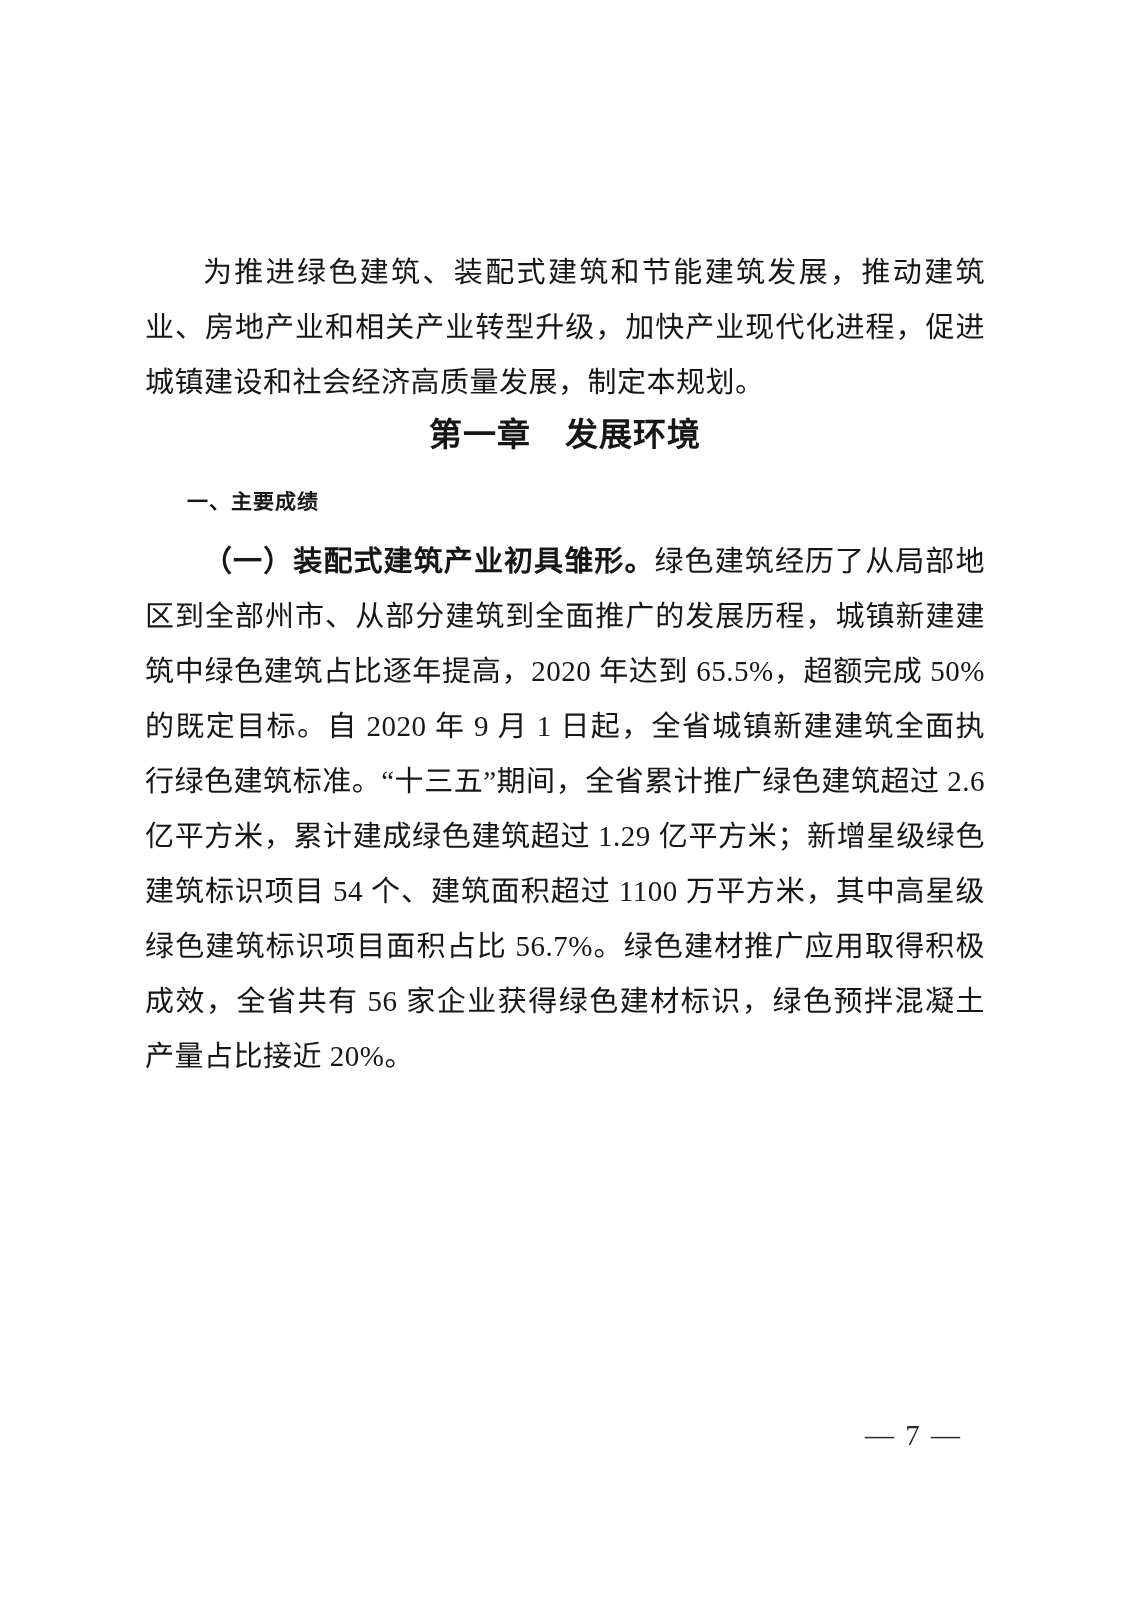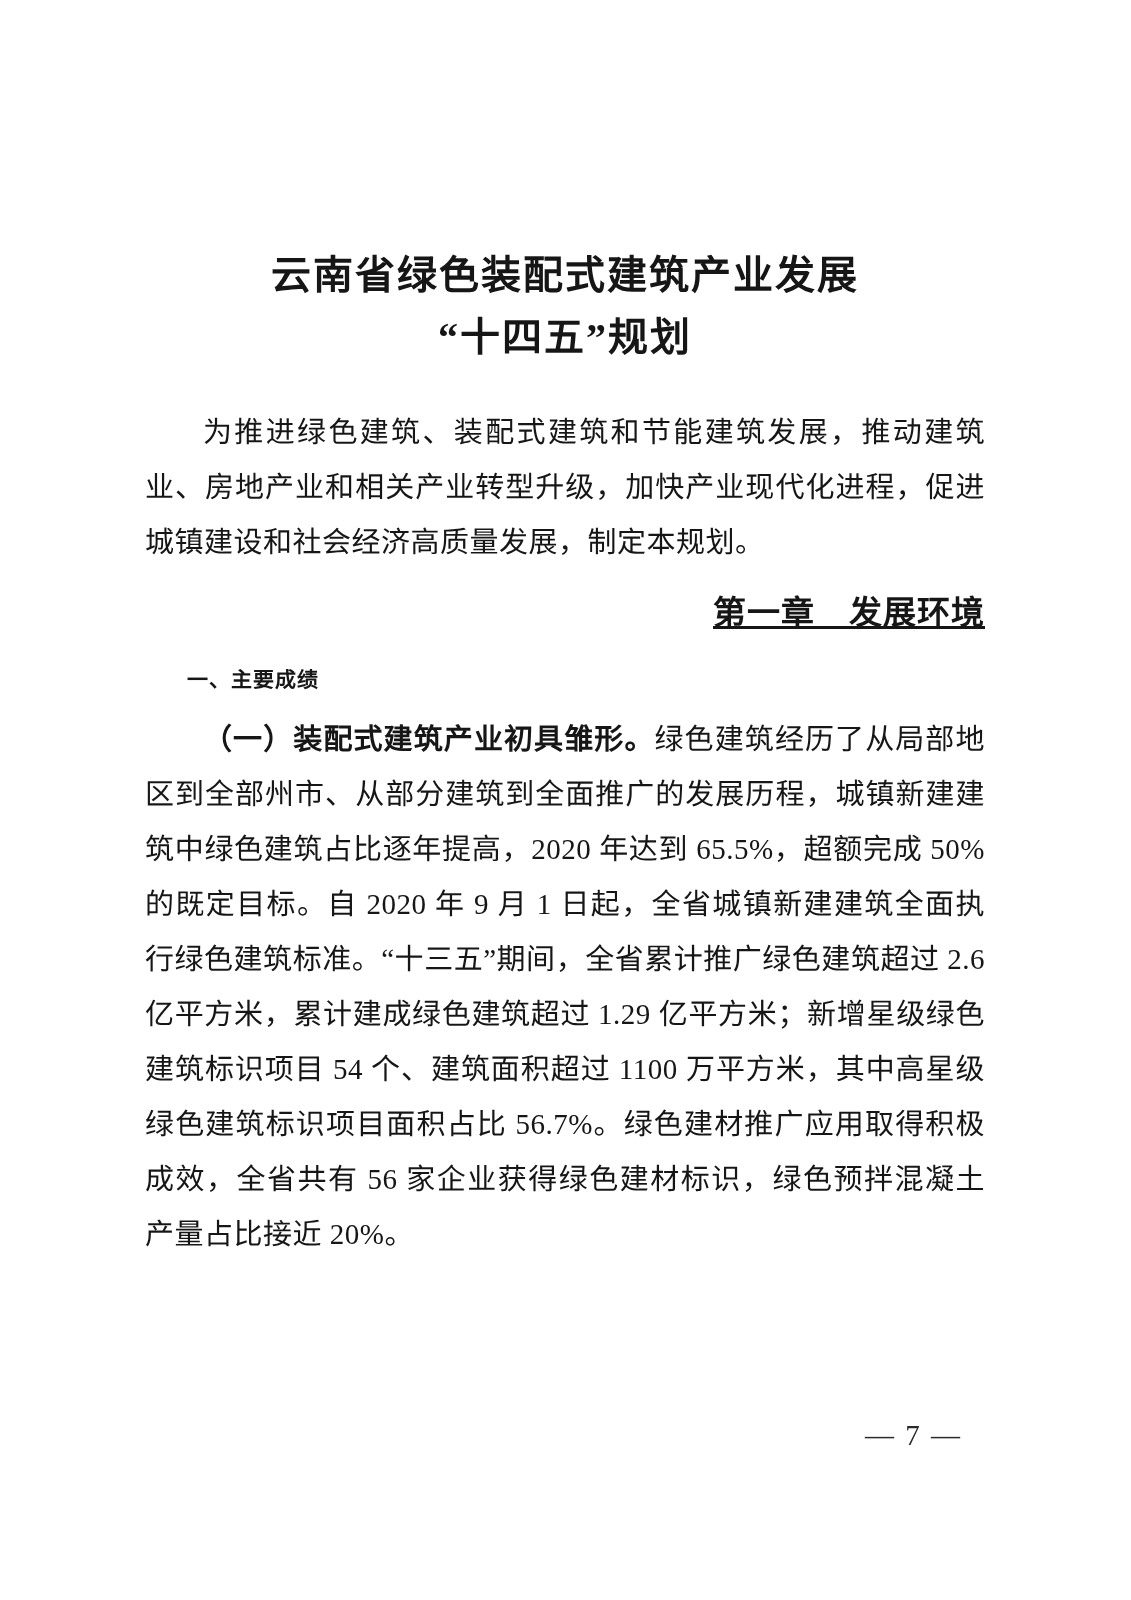--- a/index.html
+++ b/index.html
@@ -33,27 +33,26 @@
   }
   .body-text {
     margin: 0;
     font-size: 29px;
     line-height: 55px;
     text-align: justify;
     text-indent: 2em;
     letter-spacing: 0.5px;
   }
   .chapter-heading {
-    margin: 20px 0 0 0;
+    margin: 2px 0 0 0;
     font-size: 33px;
     line-height: 46px;
     font-weight: 700;
-    text-align: right;
+    text-align: center;
     letter-spacing: 1px;
-    text-decoration: underline;
   }
   .section-heading {
     margin: 22px 0 10px 0;
     font-size: 21px;
     line-height: 44px;
     font-weight: 700;
     text-indent: 2em;
     font-family: "Liberation Sans", "DejaVu Sans", sans-serif;
     letter-spacing: 1px;
   }
@@ -68,24 +67,20 @@
     line-height: 44px;
     letter-spacing: 2px;
     color: #2a2a2a;
   }
 </style>
 </head>
 <body>
 
 <div class="page">
 
-  <h1 class="doc-title">
-    <span class="title-line">云南省绿色装配式建筑产业发展</span>
-    <span class="title-line">“十四五”规划</span>
-  </h1>
 
   <p class="body-text intro">为推进绿色建筑、装配式建筑和节能建筑发展，推动建筑业、房地产业和相关产业转型升级，加快产业现代化进程，促进城镇建设和社会经济高质量发展，制定本规划。</p>
 
   <h2 class="chapter-heading">第一章　发展环境</h2>
 
   <h3 class="section-heading">一、主要成绩</h3>
 
   <p class="body-text"><span class="para-lead">（一）装配式建筑产业初具雏形。</span><span>绿色建筑经历了从局部地区到全部州市、从部分建筑到全面推广的发展历程，城镇新建建筑中绿色建筑占比逐年提高，2020 年达到 65.5%，超额完成 50%的既定目标。自 2020 年 9 月 1 日起，全省城镇新建建筑全面执行绿色建筑标准。“十三五”期间，全省累计推广绿色建筑超过 2.6 亿平方米，累计建成绿色建筑超过 1.29 亿平方米；新增星级绿色建筑标识项目 54 个、建筑面积超过 1100 万平方米，其中高星级绿色建筑标识项目面积占比 56.7%。绿色建材推广应用取得积极成效，全省共有 56 家企业获得绿色建材标识，绿色预拌混凝土产量占比接近 20%。</span></p>
 
 

